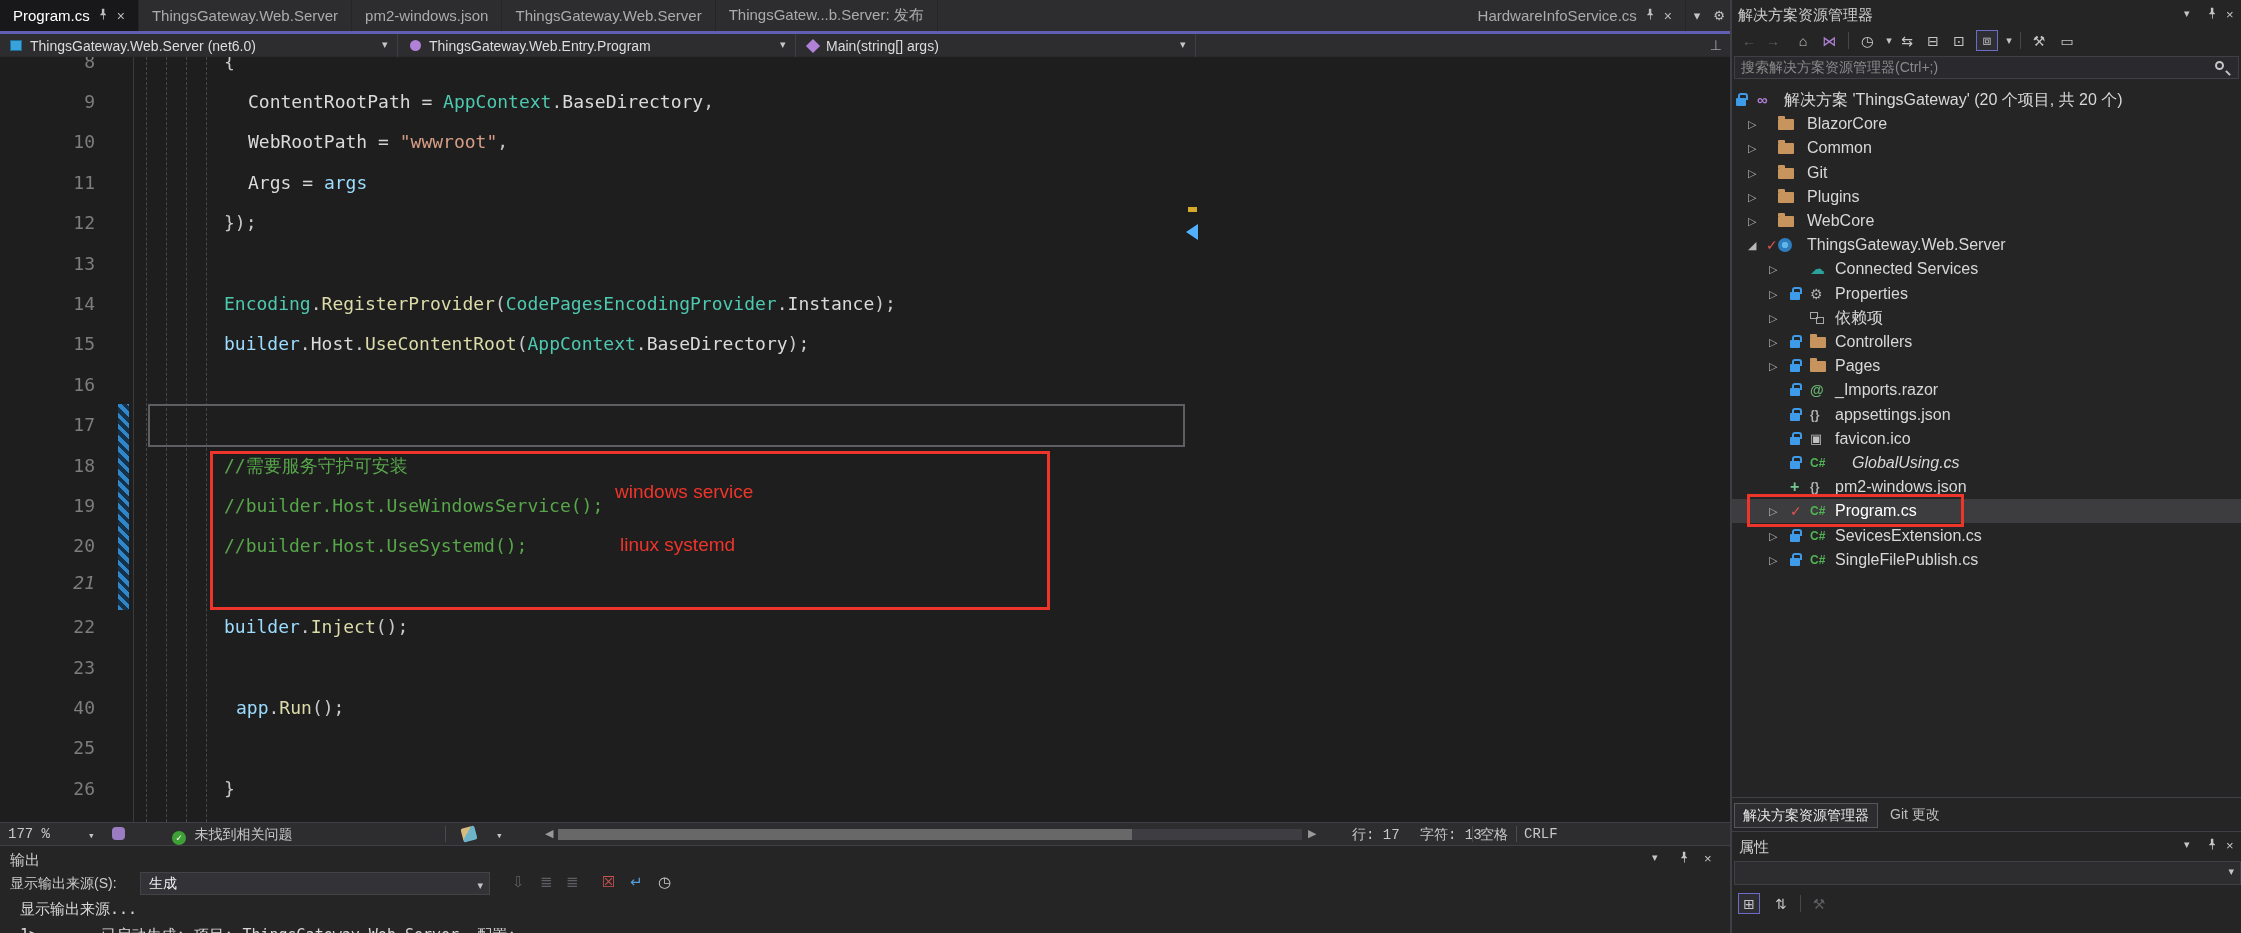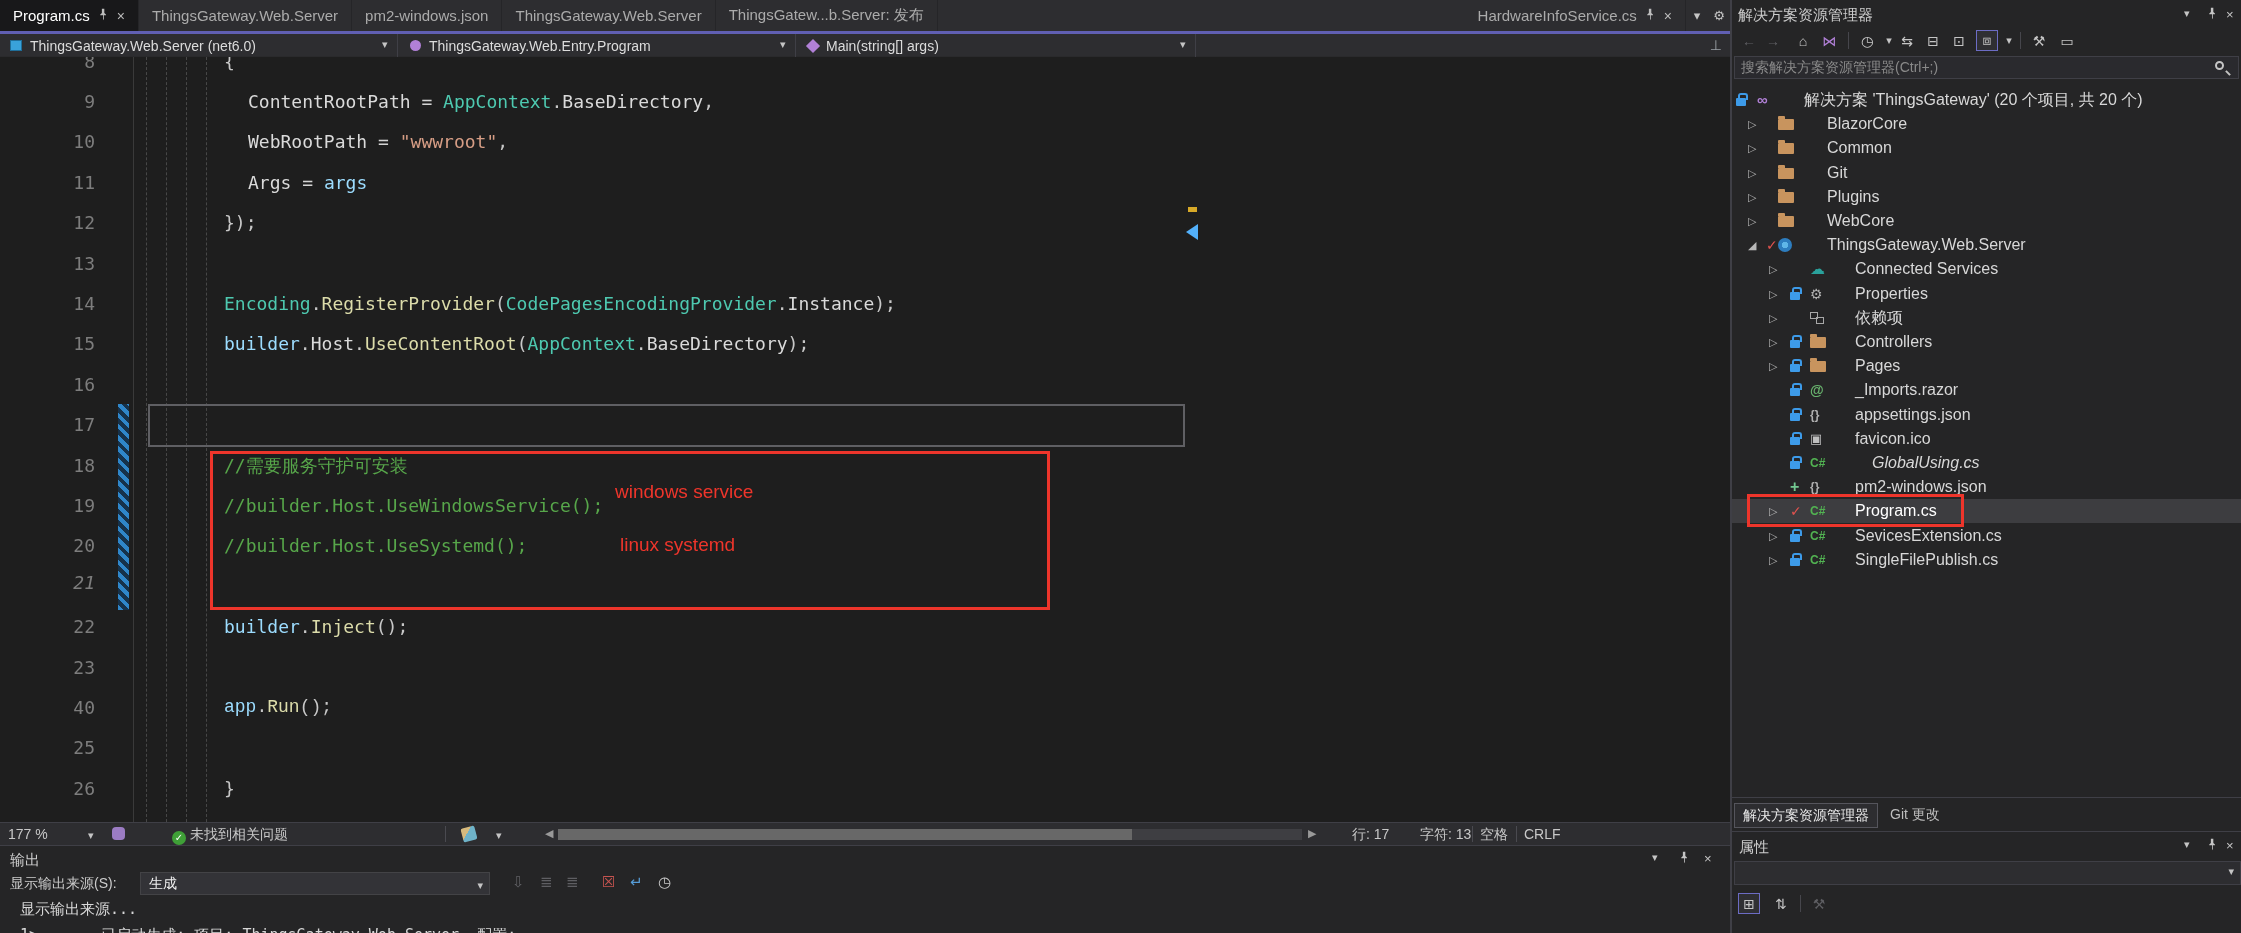--- a/index.html
+++ b/index.html
@@ -54,21 +54,21 @@
                         border:3px solid #ee352b; }
   .red-note { position:absolute; color:#ee352b; font-size:19px; }
   #scroll-mark-orange { position:absolute; left:1188px; top:150px; width:9px; height:5px; background:#d7a928; }
   #scroll-mark-cyan { position:absolute; left:1186px; top:167px; width:0; height:0;
                       border-top:8px solid transparent; border-bottom:8px solid transparent;
                       border-right:12px solid #53b1fb; }
 
   
   #ed-status { position:absolute; left:0; top:822px; width:1730px; height:23px; background:#2d2d30;
                border-top:1px solid #3f3f46; font-size:14px; color:#c8c8c8; }
-  #ed-status .cell { position:absolute; top:3px; }
+  #ed-status .cell { position:absolute; top:3px;font-family:Liberation Mono, monospace; }
   .green-dot { display:inline-flex; width:14px; height:14px; border-radius:50%; background:#3fa037;
                color:#fff; font-size:10px; align-items:center; justify-content:center; vertical-align:-2px; }
   .purple-dot { display:inline-block; width:13px; height:13px; border-radius:4px; background:#9b7cc3; }
   .vsep { position:absolute; top:3px; height:16px; border-left:1px solid #4a4a50; }
   #hscroll-track { position:absolute; left:558px; top:6px; width:744px; height:11px; background:#3e3e42; }
   #hscroll-thumb { position:absolute; left:0; top:0; width:574px; height:11px; background:#686868; }
   .sb-arrow { position:absolute; top:4px; color:#999; font-size:11px; }
   .brush-ic { display:inline-block; width:14px; height:14px;
               background:linear-gradient(135deg,#d7ba7d 0 40%,#6fb3c9 40% 100%); border-radius:2px;
               transform:rotate(-15deg); }
@@ -104,21 +104,21 @@
   .search-glyph { position:absolute; right:14px; top:4px; width:9px; height:9px;
                   border:2px solid #c5c5c5; border-radius:50%; }
   .search-glyph::after { content:""; position:absolute; left:8px; top:9px; width:6px; height:2px;
                          background:#c5c5c5; transform:rotate(45deg); }
   #se-tree { position:absolute; left:0; top:88px; width:511px; height:706px; overflow:hidden; }
   .tree-row { position:absolute; left:0; width:511px; height:24px; font-size:16px; line-height:24px;
               white-space:nowrap; color:#d8d8d8; }
   .tree-row.selected { background:#3d3d40; color:#ffffff; }
   .tr-arrow { position:absolute; top:0; font-size:11px; color:#b8b8b8; }
   .tr-pre, .tr-icon { position:absolute; top:0; }
-  .tr-label { position:absolute; top:0;margin-left:20px; }
+  .tr-label { position:absolute; top:0; }
   .ic-lock { display:inline-block; position:relative; width:10px; height:8px; background:#3d9be9;
              border-radius:1px; margin-top:10px; }
   .ic-lock::before { content:""; position:absolute; left:2px; top:-5px; width:6px; height:5px;
                      border:2px solid #3d9be9; border-bottom:none; border-radius:3px 3px 0 0; }
   .ic-check { color:#e0524e; font-size:14px; font-weight:bold; }
   .ic-plus { color:#73c991; font-size:16px; font-weight:bold; }
   .ic-folder { display:inline-block; position:relative; width:16px; height:11px; background:#c8945e;
                border-radius:1px; margin-top:7px; }
   .ic-folder::before { content:""; position:absolute; left:0; top:-3px; width:7px; height:3px;
                        background:#c8945e; border-radius:1px 1px 0 0; }
@@ -223,21 +223,21 @@
         <div class="code-line" style="top: 226px;"><span class="ln">14</span><span class="lt" style="left: 224px;"><span class="tk-ty">Encoding</span><span class="tk-p">.</span><span class="tk-me">RegisterProvider</span><span class="tk-p">(</span><span class="tk-ty">CodePagesEncodingProvider</span><span class="tk-p">.</span><span class="tk-pl">Instance</span><span class="tk-p">);</span></span></div>
         <div class="code-line" style="top: 266.4px;"><span class="ln">15</span><span class="lt" style="left: 224px;"><span class="tk-va">builder</span><span class="tk-p">.</span><span class="tk-pl">Host</span><span class="tk-p">.</span><span class="tk-me">UseContentRoot</span><span class="tk-p">(</span><span class="tk-ty">AppContext</span><span class="tk-p">.</span><span class="tk-pl">BaseDirectory</span><span class="tk-p">);</span></span></div>
         <div class="code-line" style="top: 306.8px;"><span class="ln">16</span><span class="lt" style="left: 224px;"></span></div>
         <div class="code-line" style="top: 347.2px;"><span class="ln">17</span><span class="lt" style="left: 224px;"></span></div>
         <div class="code-line" style="top: 387.6px;"><span class="ln">18</span><span class="lt" style="left: 224px;"><span class="tk-co">//需要服务守护可安装</span></span></div>
         <div class="code-line" style="top: 428px;"><span class="ln">19</span><span class="lt" style="left: 224px;"><span class="tk-co">//builder.Host.UseWindowsService();</span></span></div>
         <div class="code-line" style="top: 468.4px;"><span class="ln">20</span><span class="lt" style="left: 224px;"><span class="tk-co">//builder.Host.UseSystemd();</span></span></div>
         <div class="code-line" style="top: 505px; font-style: italic;"><span class="ln">21</span><span class="lt" style="left: 224px;"></span></div>
         <div class="code-line" style="top: 549.2px;"><span class="ln">22</span><span class="lt" style="left: 224px;"><span class="tk-va">builder</span><span class="tk-p">.</span><span class="tk-me">Inject</span><span class="tk-p">();</span></span></div>
         <div class="code-line" style="top: 589.6px;"><span class="ln">23</span></div>
-        <div class="code-line" style="top: 630px;"><span class="ln">40</span><span class="lt" style="left: 224px; font-family: Liberation Mono, monospace;"><span class="tk-va">app</span><span class="tk-p">.</span><span class="tk-me">Run</span><span class="tk-p">();</span></span></div>
+        <div class="code-line" style="top: 630px;"><span class="ln">40</span><span class="lt" style="left: 236px;"><span class="tk-va">app</span><span class="tk-p">.</span><span class="tk-me">Run</span><span class="tk-p">();</span></span></div>
         <div class="code-line" style="top: 670.4px;"><span class="ln">25</span><span class="lt" style="left: 224px;"></span></div>
         <div class="code-line" style="top: 710.8px;"><span class="ln">26</span><span class="lt" style="left: 224px;"><span class="tk-p">}</span></span></div>
       </div>
     <div id="current-line-box"></div>
     <div id="red-annotation-box"></div>
     <div class="red-note" style="left:615px; top:424px;">windows service</div>
     <div class="red-note" style="left:620px; top:477px;">linux  systemd</div>
     <div id="scroll-mark-orange"></div>
     <div id="scroll-mark-cyan"></div>
   </div>

